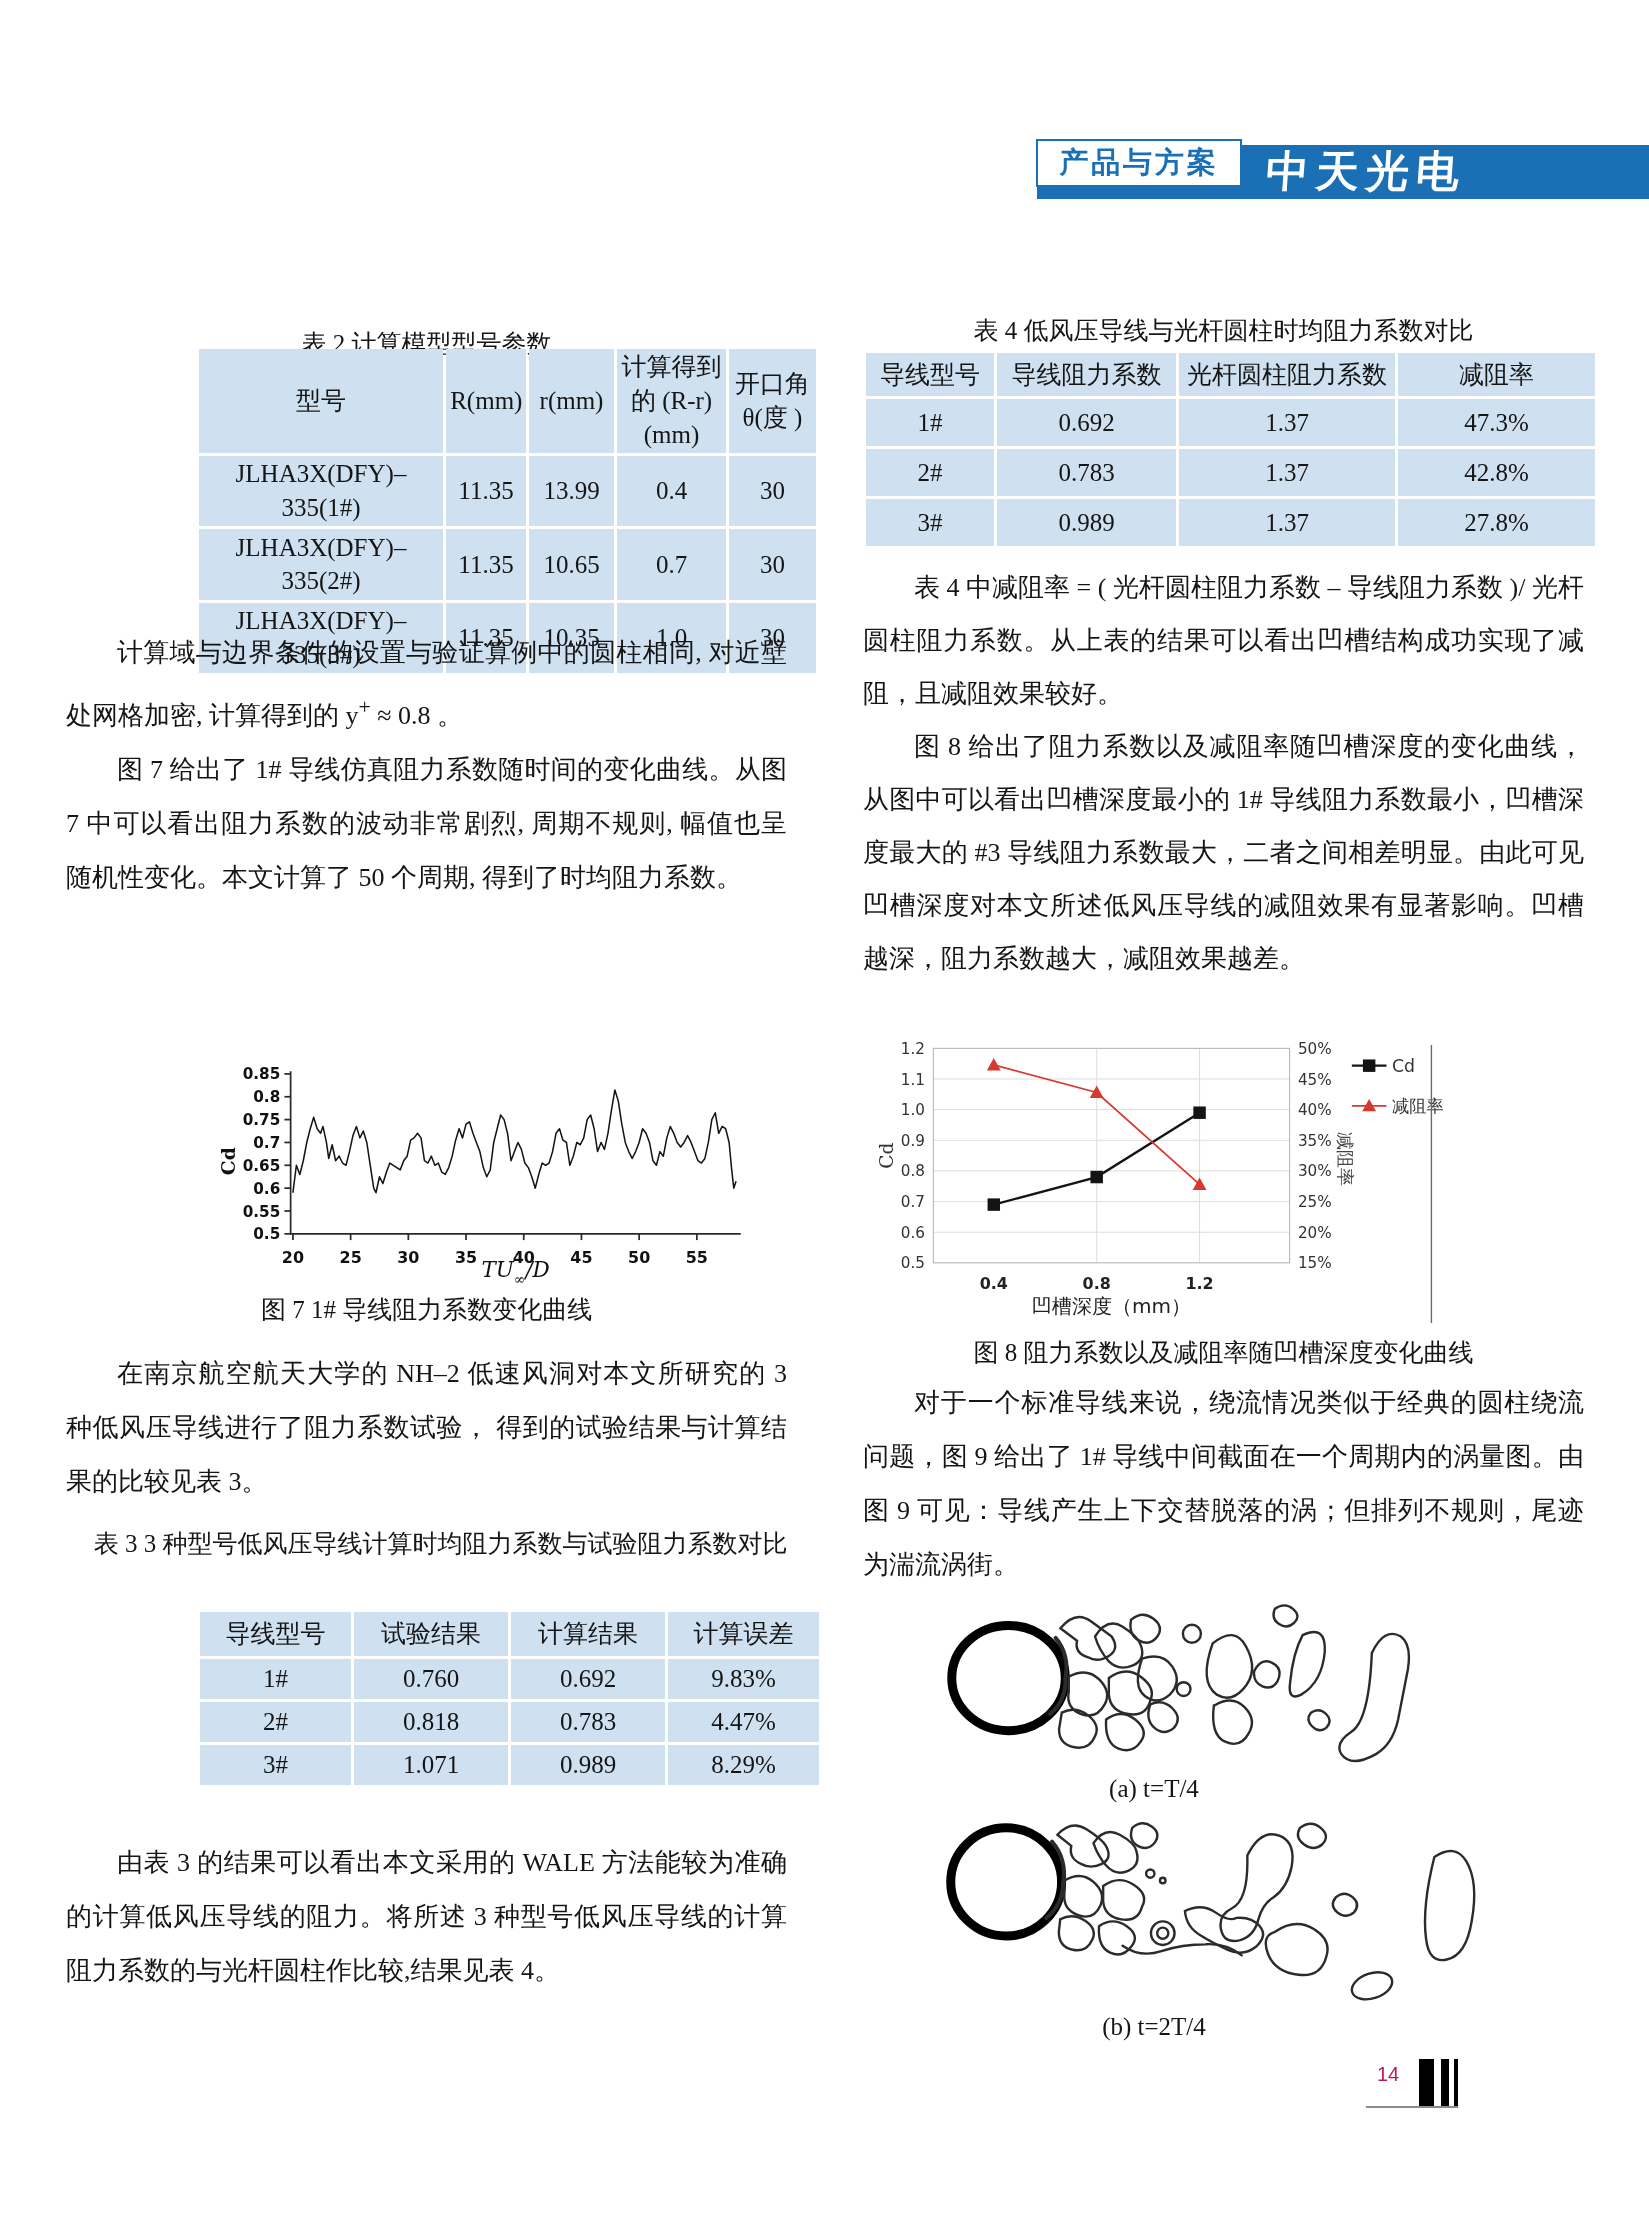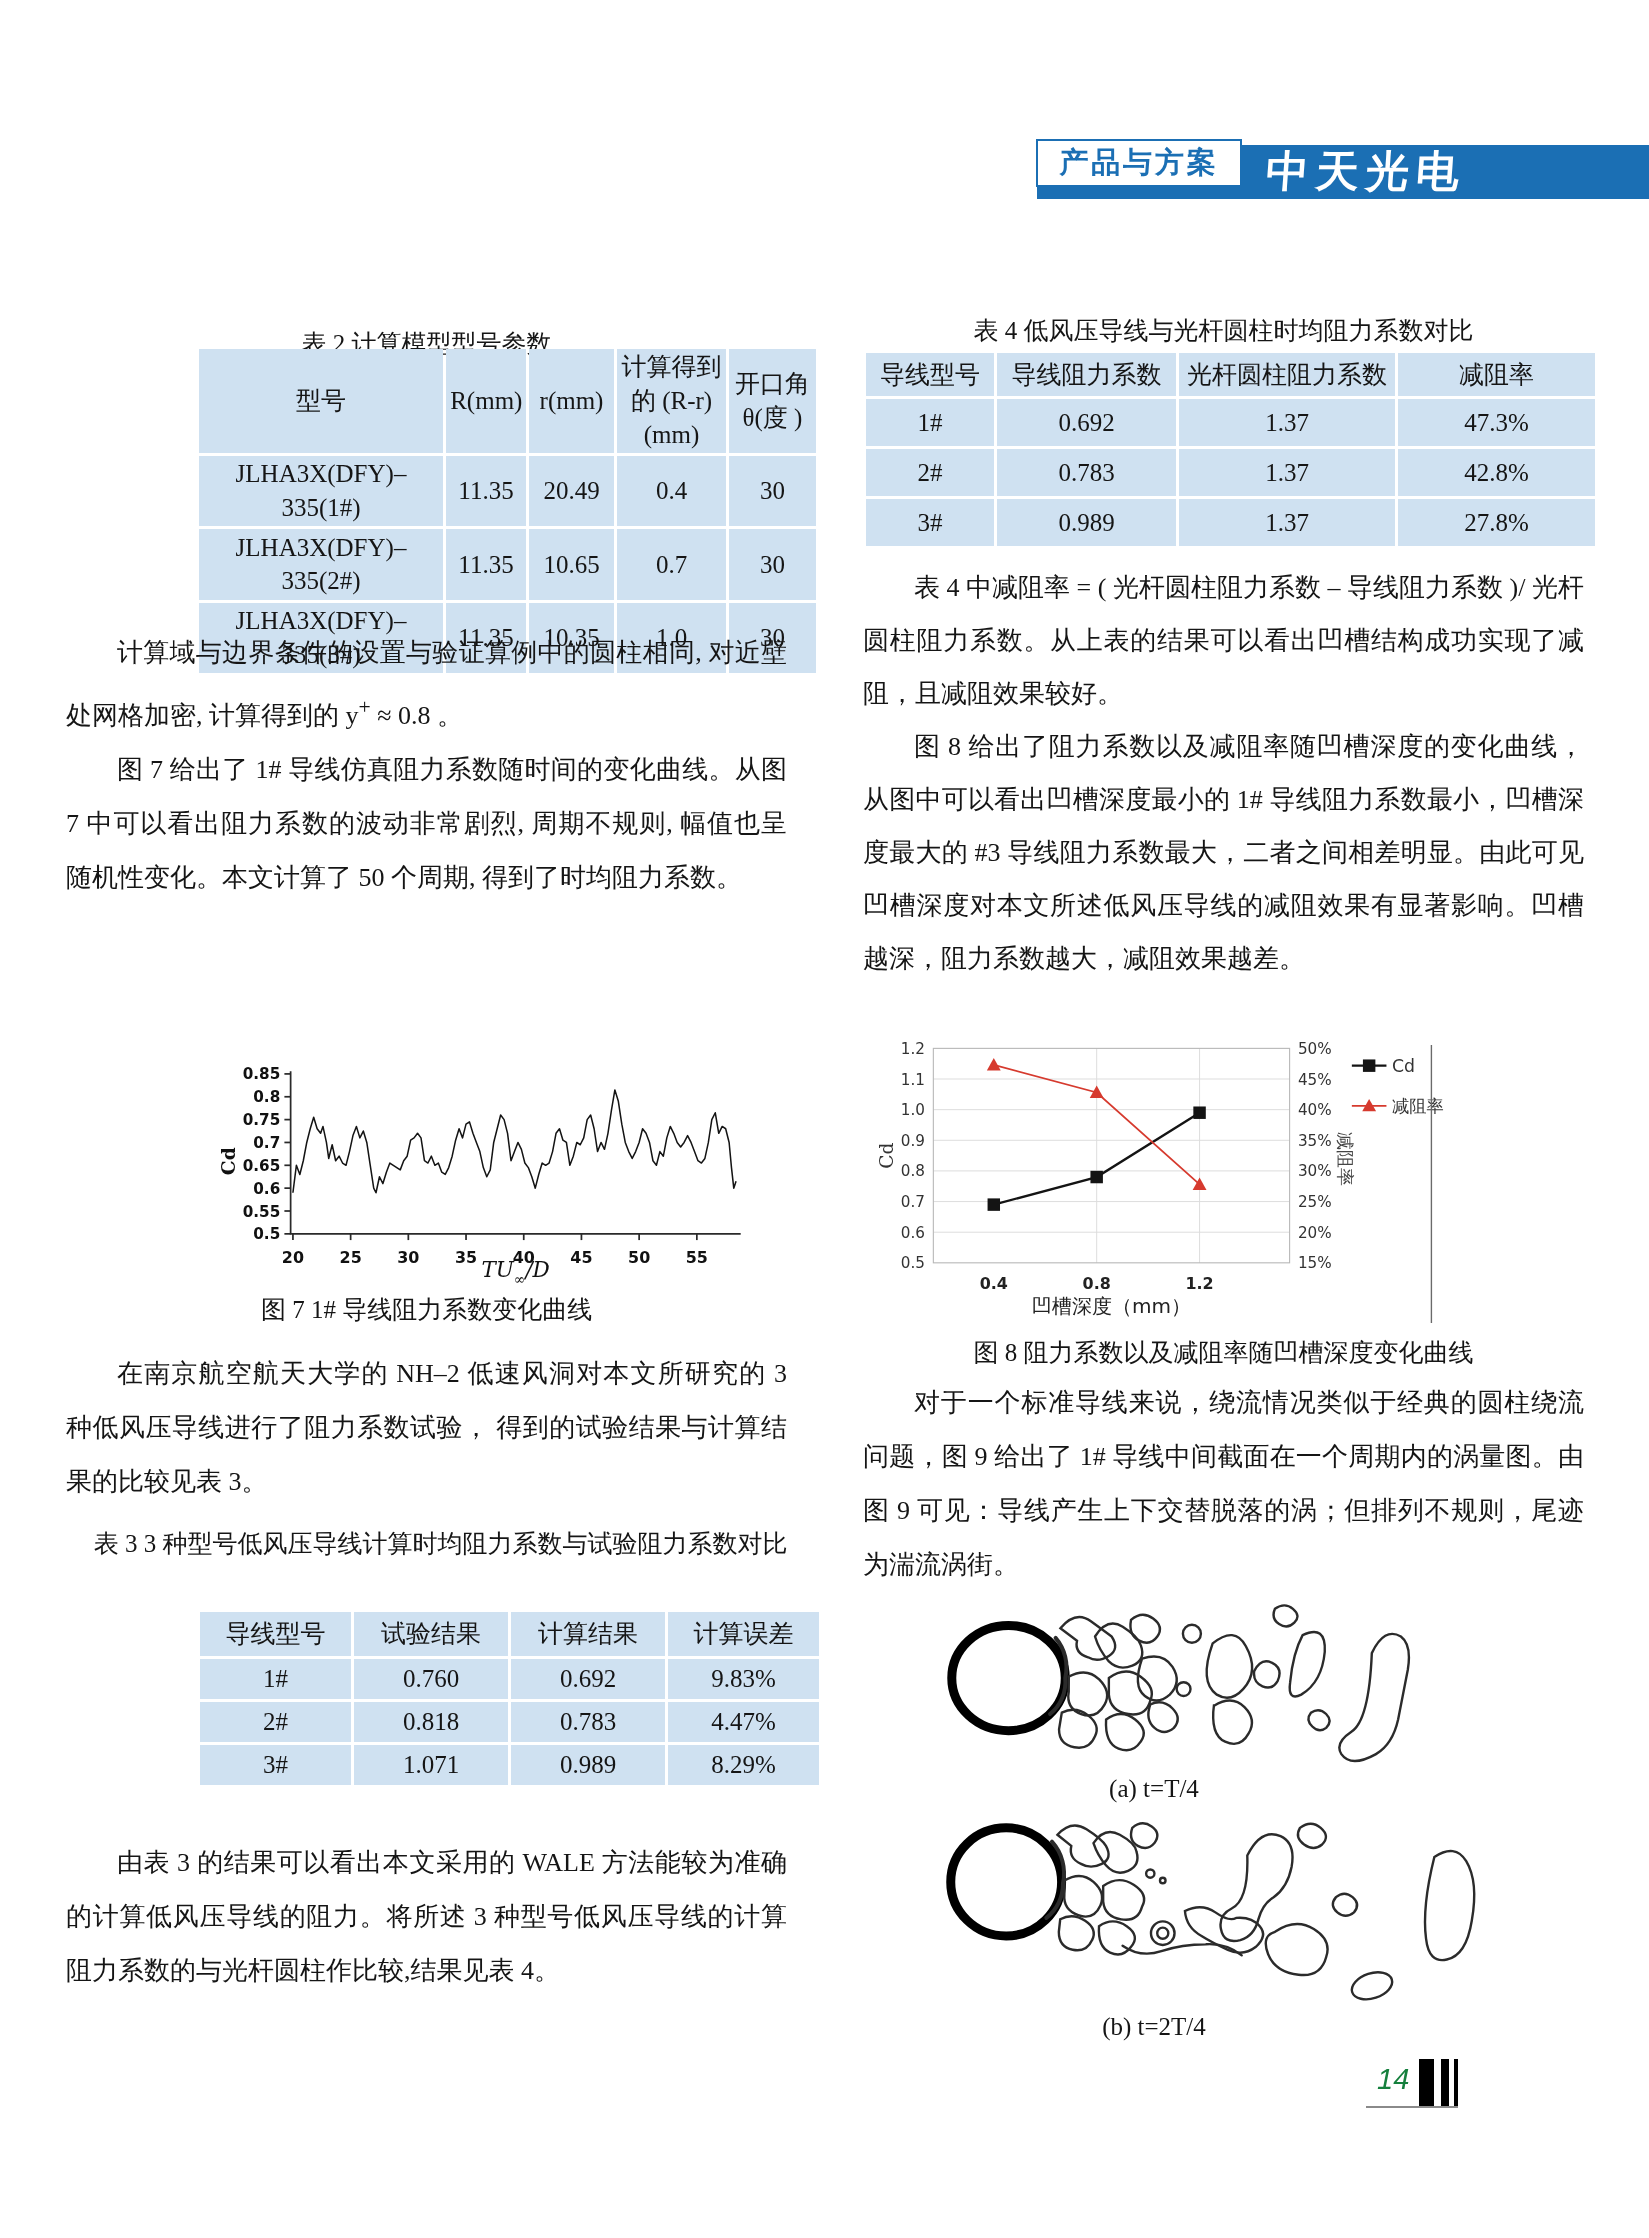--- a/index.html
+++ b/index.html
@@ -21,21 +21,21 @@
   .caption{font-size:25px;text-align:center;}
   .tbl-title{font-size:25px;text-align:center;line-height:42px;}
   
   table.tbl{border-collapse:separate;border-spacing:3.5px;table-layout:fixed;}
   table.tbl td,table.tbl th{background:var(--tableblue);text-align:center;vertical-align:middle;
        font-weight:normal;font-size:25px;padding:1.4px 4.2px;line-height:1.35;overflow:hidden;}
   
   svg text{font-family:"DejaVu Sans","Liberation Sans",sans-serif;}
   .serifText{font-family:"DejaVu Serif","Liberation Serif",serif;}
   
-  #page-num{font-family:"Liberation Sans","DejaVu Sans",sans-serif;font-size:29px;color:#15803d;font-style:italic;}
+  #page-num{font-family:"Liberation Sans","DejaVu Sans",sans-serif;font-size:20px;color:#be185d;}
   .fbar{background:#000;}
   #footer-line{background:#8a8a8a;}
   .vortex path, .vortex ellipse, .vortex circle{vector-effect:non-scaling-stroke;}
 </style>
 </head>
 <body>
 
 <div id="page">
 
   <div id="header-bar" class="abs" style="left:1037px;top:145px;width:613px;height:54px;display:flex;align-items:center;">
@@ -59,21 +59,21 @@
       <tr style="height:98px;">
         <th>型号</th>
         <th>R(mm)</th>
         <th>r(mm)</th>
         <th>计算得到的 (R-r) (mm)</th>
         <th>开口角 θ(度 )</th>
       </tr>
       <tr style="height:46px;">
         <td>JLHA3X(DFY)–335(1#)</td>
         <td>11.35</td>
-        <td>20.49</td>
+        <td>13.99</td>
         <td>0.4</td>
         <td>30</td>
       </tr>
       <tr style="height:46px;">
         <td>JLHA3X(DFY)–335(2#)</td>
         <td>11.35</td>
         <td>10.65</td>
         <td>0.7</td>
         <td>30</td>
       </tr>

